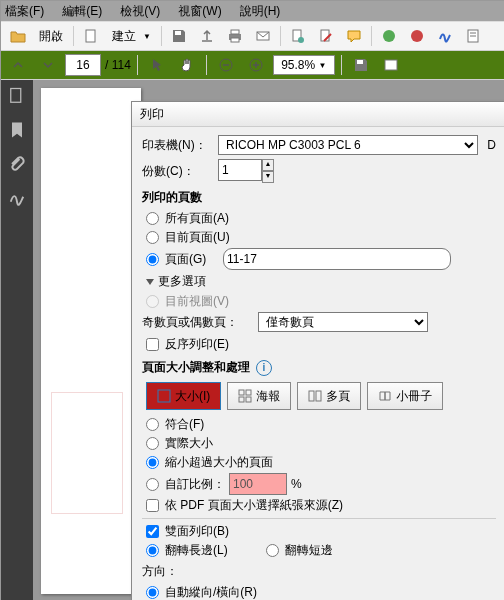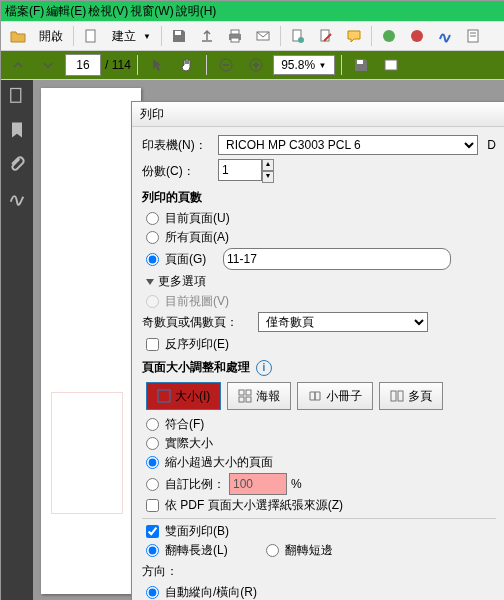--- a/index.html
+++ b/index.html
@@ -1,17 +1,17 @@
 <!DOCTYPE html>
 <html><head>
 <meta charset="utf-8">
 <style>
 html,body{margin:0;padding:0;font-family:"Microsoft JhengHei","PMingLiU",sans-serif;font-size:12px;color:#000;background:#f0f0f0;overflow:hidden}
 .app{width:504px;height:600px;position:relative;background:#f0f0f0;border:1px solid #999}
-.menubar{height:20px;background:#22c55e;display:flex;align-items:center;padding:0 4px;gap:2px;border-bottom:1px solid #ddd}
+.menubar{height:20px;background:#a3a3a3;display:flex;align-items:center;padding:0 4px;gap:18px;border-bottom:1px solid #ddd}
 .menubar span{cursor:default}
 .toolbar{height:28px;background:#f4f4f4;display:flex;align-items:center;padding:0 4px;gap:2px;border-bottom:1px solid #d0d0d0}
 .tbtn{width:24px;height:24px;display:flex;align-items:center;justify-content:center;border:1px solid transparent;border-radius:2px}
 .tbtn svg{width:16px;height:16px}
 .tsep{width:1px;height:20px;background:#ccc;margin:0 2px}
 .txtbtn{display:flex;align-items:center;gap:4px;padding:0 6px;height:24px}
 .toolbar2{height:28px;background:#4d7c0f;display:flex;align-items:center;padding:0 4px;gap:4px;border-bottom:1px solid #d0d0d0}
 .pgbox{width:30px;height:18px;border:1px solid #888;text-align:center;font-size:12px}
 .zoom{width:60px;height:18px;border:1px solid #888;font-size:12px;text-align:center;display:flex;align-items:center;justify-content:center;background:#fff}
 .body{display:flex;height:calc(600px - 78px)}
@@ -241,25 +241,25 @@
           <div class="spinbtns">
               <div>▲</div>
               <div>▼</div>
             </div>
         </div>
       </div>
 
       <div class="section">列印的頁數</div>
       <div class="radio-row">
           <input type="radio" name="pr" style="">
+          <span>所有頁面(A)</span>
+        </div>
+      <div class="radio-row">
+          <input type="radio" name="pr" style="">
           <span>目前頁面(U)</span>
-        </div>
-      <div class="radio-row">
-          <input type="radio" name="pr" style="">
-          <span>所有頁面(A)</span>
         </div>
       <div class="radio-row">
           <input type="radio" name="pr" checked="" style="">
           <span style="width:54px">頁面(G)</span>
         <input type="text" style="width: 220px; border-radius: 9px;" value="11-17">
       </div>
       <div class="collapser">
           <div class="tri"></div>
           <span>更多選項</span>
         </div>
@@ -288,30 +288,30 @@
             <svg viewBox="0 0 14 14">
               <rect x="1" y="1" width="5" height="5" fill="none" stroke="#777"></rect>
               <rect x="8" y="1" width="5" height="5" fill="none" stroke="#777"></rect>
               <rect x="1" y="8" width="5" height="5" fill="none" stroke="#777"></rect>
               <rect x="8" y="8" width="5" height="5" fill="none" stroke="#777"></rect>
             </svg>
             <span>海報</span>
           </div>
         <div class="pbn">
             <svg viewBox="0 0 14 14">
-              <path fill="none" stroke="#777" d="M2 3h5v8H2zM7 3h5v8H7z"></path>
-            </svg>
-            <span>小冊子</span>
-          </div>
-        <div class="pbn">
-            <svg viewBox="0 0 14 14">
               <rect x="1" y="2" width="5" height="10" fill="none" stroke="#777"></rect>
               <rect x="8" y="2" width="5" height="10" fill="none" stroke="#777"></rect>
             </svg>
             <span>多頁</span>
+          </div>
+        <div class="pbn">
+            <svg viewBox="0 0 14 14">
+              <path fill="none" stroke="#777" d="M2 3h5v8H2zM7 3h5v8H7z"></path>
+            </svg>
+            <span>小冊子</span>
           </div>
       </div>
       <div class="radio-row">
           <input type="radio" name="sz" style="">
           <span>符合(F)</span>
         </div>
       <div class="radio-row">
           <input type="radio" name="sz" style="">
           <span>實際大小</span>
         </div>

